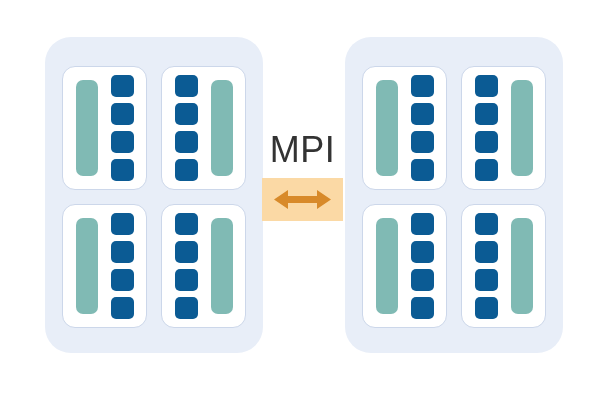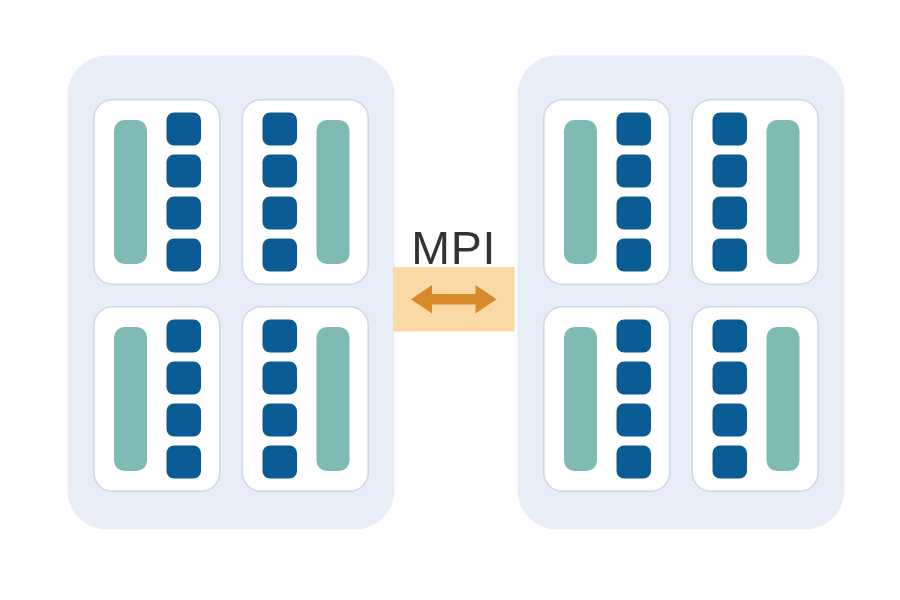--- a/index.html
+++ b/index.html
@@ -96,26 +96,25 @@
     top: 130px;
     width: 81px;
     height: 92px;
   }
   .mpi-label {
     position: absolute;
     left: 0;
     top: 0;
     width: 81px;
     text-align: center;
-    font-size: 31px;
+    font-size: 36px;
     line-height: 40px;
     color: #333333;
     letter-spacing: 0.5px;
     font-family: "Liberation Sans", sans-serif;
-    margin-top: 16px;
   }
   .mpi-box {
     position: absolute;
     left: 0;
     top: 48px;
     width: 81px;
     height: 43px;
     background: #fbd9a5;
   }
   .mpi-box svg {

